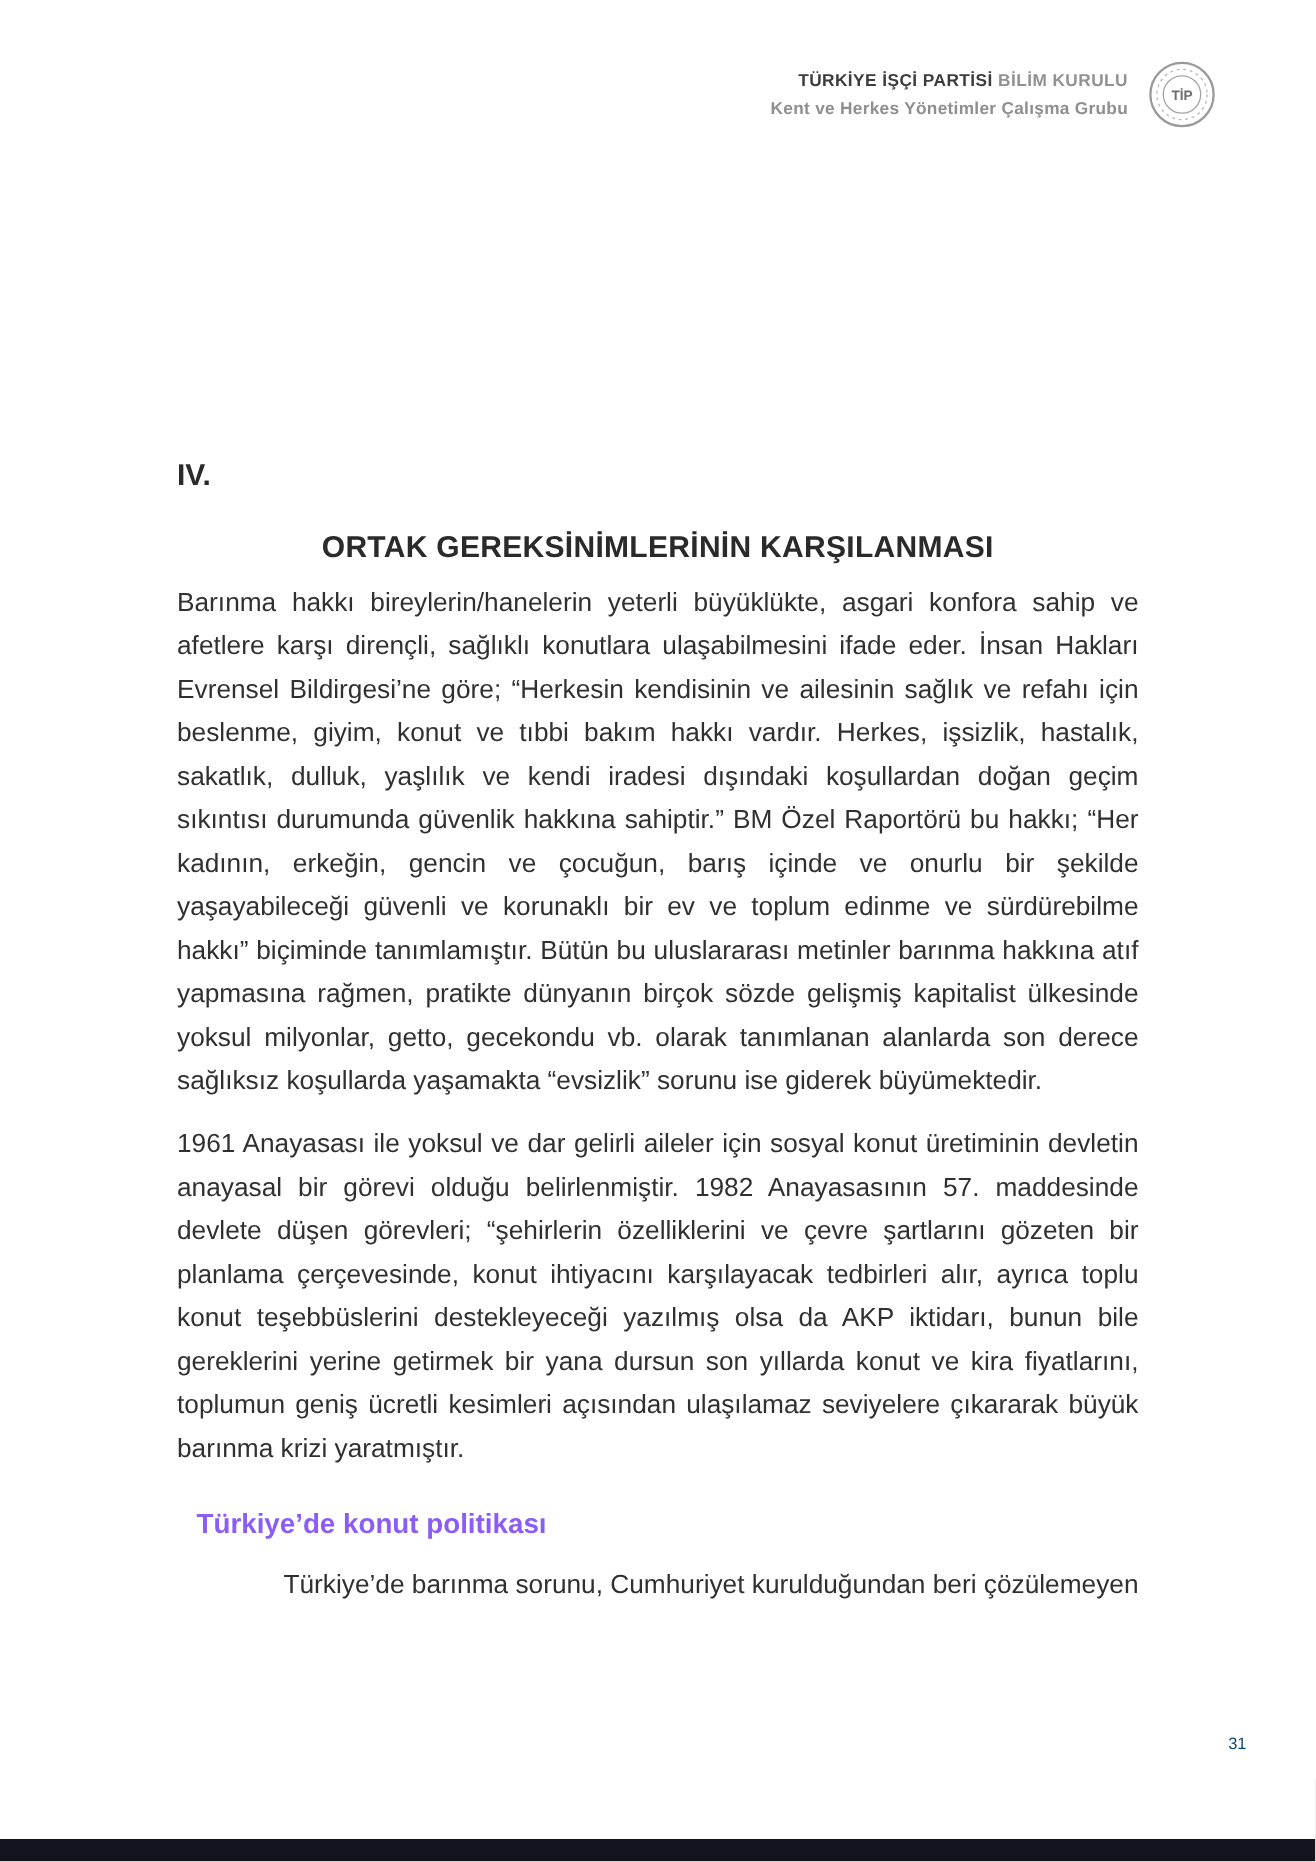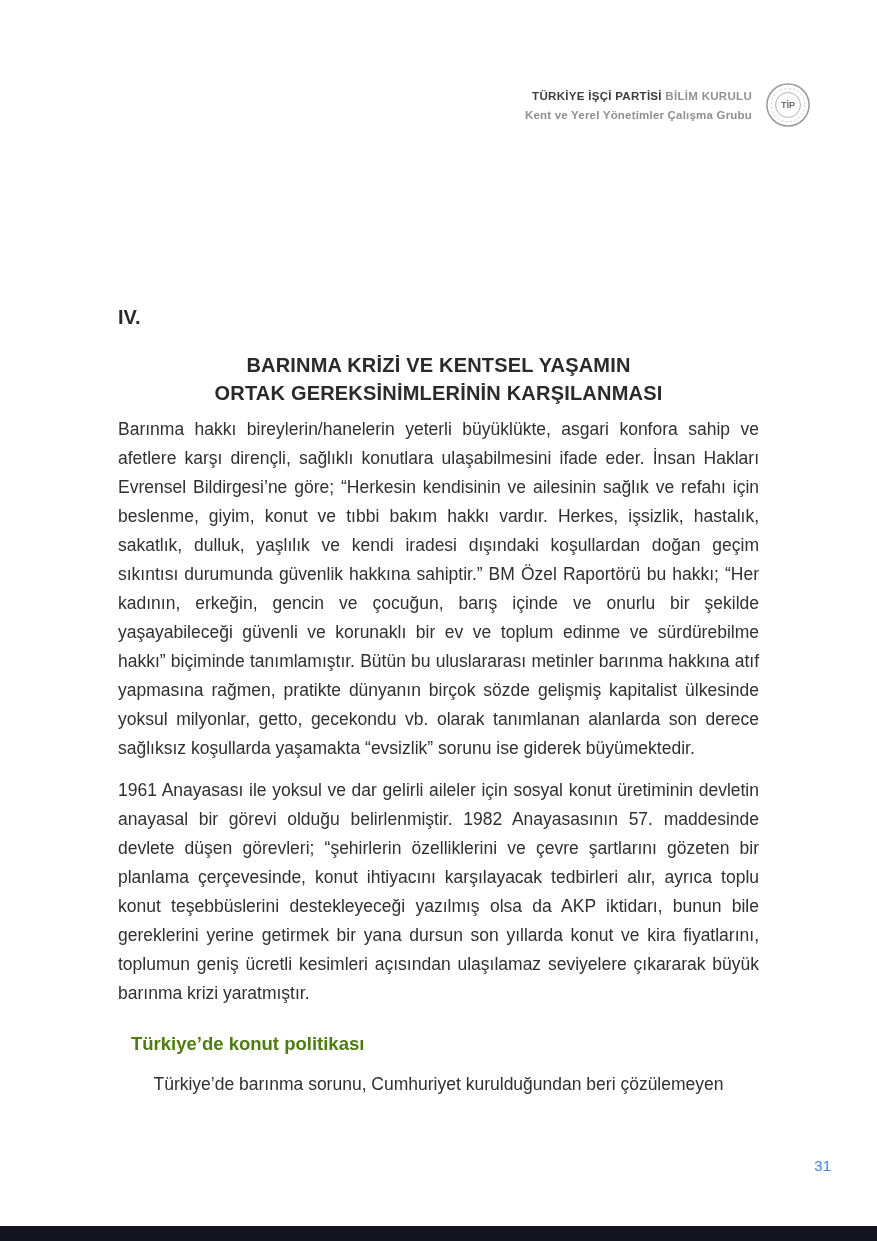--- a/index.html
+++ b/index.html
@@ -17,21 +17,20 @@
   }
 
   
   .page-header {
     position: absolute;
     top: 40px;
     right: 66px;
     display: flex;
     align-items: center;
     gap: 13px;
-    margin-top: 42px;
   }
   .header-text { text-align: right; }
   .org-line {
     font-size: 11.5px;
     font-weight: bold;
     letter-spacing: 0.3px;
     color: #3c3c3c;
     white-space: nowrap;
   }
   .org-unit { color: #929292; }
@@ -78,31 +77,31 @@
     hyphens: auto;
     -webkit-hyphens: auto;
   }
   p.body-paragraph.first { margin-top: 8px; }
 
   h2.subsection-heading {
     margin-top: 25px;
     padding-left: 13px;
     font-size: 18.5px;
     font-weight: bold;
-    color: #4d7c0f;
+    color: #8b5cf6;
   }
-  p.subsection-paragraph { margin-top: 15px; text-align: center; }
+  p.subsection-paragraph { margin-top: 15px; text-align: right; }
 
   
   .page-number {
     position: absolute;
     top: 1157px;
     right: 46px;
-    font-size: 15px;
-    color: #3b82f6;
+    font-size: 11px;
+    color: #0c4a6e;
   }
   .footer-bar {
     position: absolute;
     left: 0;
     bottom: 0;
     width: 877px;
     height: 15px;
     background: #14141f;
   }
 </style>
@@ -110,35 +109,34 @@
 <body>
 
 <div class="page">
 
   <header class="page-header">
     <div class="header-text">
       <div class="org-line">
         <span>TÜRKİYE İŞÇİ PARTİSİ</span>
         <span class="org-unit">BİLİM KURULU</span>
       </div>
-      <div class="org-subtitle">Kent ve Yerel Yönetimler Çalışma Grubu</div>
+      <div class="org-subtitle">Kent ve Herkes Yönetimler Çalışma Grubu</div>
     </div>
     <svg class="logo" viewBox="0 0 48 48" aria-hidden="true">
       <circle cx="24" cy="24" r="22" fill="none" stroke="#9a9a9a" stroke-width="1.6"></circle>
       <circle cx="24" cy="24" r="17.5" fill="none" stroke="#b8b8b8" stroke-width="0.9" stroke-dasharray="2 2.6"></circle>
       <circle cx="24" cy="24" r="13" fill="none" stroke="#a5a5a5" stroke-width="0.9"></circle>
       <text x="24" y="27.5" text-anchor="middle" font-size="9.5" font-weight="bold" fill="#6e6e6e">TİP</text>
     </svg>
   </header>
 
   <main class="content">
     <div class="section-number">IV.</div>
 
     <h1 class="section-title">
-      <span class="title-line">BARINMA KRİZİ VE KENTSEL YAŞAMIN</span>
       <span class="title-line">ORTAK GEREKSİNİMLERİNİN KARŞILANMASI</span>
     </h1>
 
     <p class="body-paragraph first">Barınma hakkı bireylerin/hanelerin yeterli büyüklükte, asgari konfora sahip ve afetlere karşı dirençli, sağlıklı konutlara ulaşabilmesini ifade eder. İnsan Hakları Evrensel Bildirgesi’ne göre; “Herkesin kendisinin ve ailesinin sağlık ve refahı için beslenme, giyim, konut ve tıbbi bakım hakkı vardır. Herkes, işsizlik, hastalık, sakatlık, dulluk, yaşlılık ve kendi iradesi dışındaki koşullardan doğan geçim sıkıntısı durumunda güvenlik hakkına sahiptir.” BM Özel Raportörü bu hakkı; “Her kadının, erkeğin, gencin ve çocuğun, barış içinde ve onurlu bir şekilde yaşayabileceği güvenli ve korunaklı bir ev ve toplum edinme ve sürdürebilme hakkı” biçiminde tanımlamıştır.  Bütün bu uluslararası metinler barınma hakkına atıf yapmasına rağmen, pratikte dünyanın birçok sözde gelişmiş kapitalist ülkesinde yoksul milyonlar, getto, gecekondu vb. olarak tanımlanan alanlarda son derece sağlıksız koşullarda yaşamakta “evsizlik” sorunu ise giderek büyümektedir.</p>
     <p class="body-paragraph">1961 Anayasası ile yoksul ve dar gelirli aileler için sosyal konut üretiminin devletin anayasal bir görevi olduğu belirlenmiştir. 1982 Anayasasının 57. maddesinde devlete düşen görevleri; “şehirlerin özelliklerini ve çevre şartlarını gözeten bir planlama çerçevesinde, konut ihtiyacını karşılayacak tedbirleri alır, ayrıca toplu konut teşebbüslerini destekleyeceği yazılmış olsa da AKP iktidarı, bunun bile gereklerini yerine getirmek bir yana dursun son yıllarda konut ve kira fiyatlarını, toplumun geniş ücretli kesimleri açısından ulaşılamaz seviyelere çıkararak büyük barınma krizi yaratmıştır.</p>
 
     <h2 class="subsection-heading">Türkiye’de konut politikası</h2>
     <p class="body-paragraph subsection-paragraph">Türkiye’de barınma sorunu, Cumhuriyet kurulduğundan beri çözülemeyen</p>
   </main>
 

